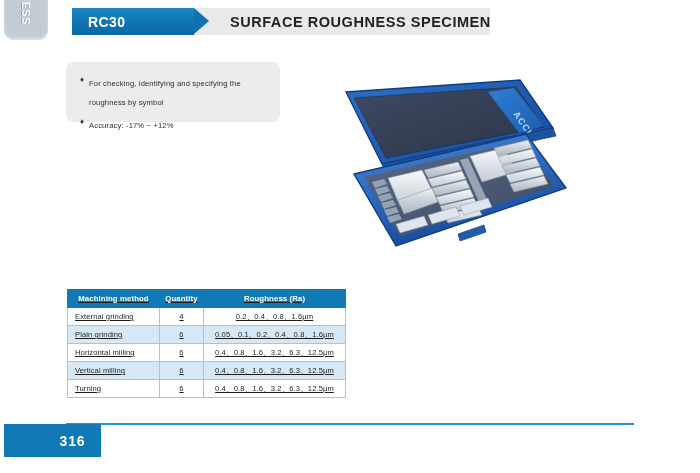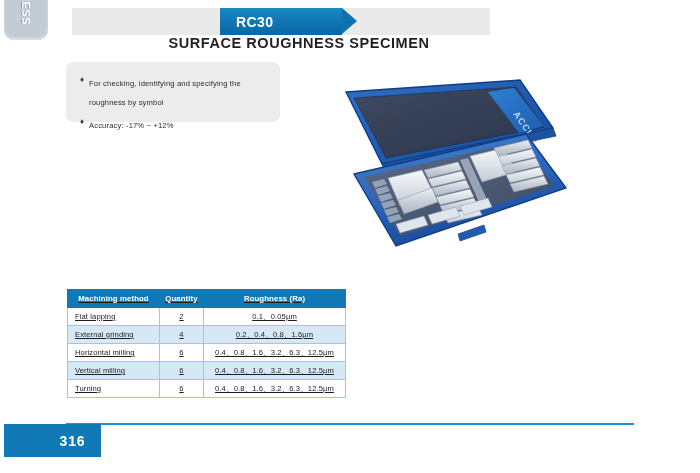--- a/index.html
+++ b/index.html
@@ -44,21 +44,20 @@
   
   .header {
     position: absolute;
     left: 72px;
     top: 8px;
     height: 27px;
     width: 418px;
     background: #e9e9e9;
     display: flex;
     align-items: center;
-    flex-direction: column;
   }
   .code-badge {
     position: relative;
     height: 27px;
     width: 122px;
     background: linear-gradient(180deg, #1a87c6 0%, #1278b5 45%, #0a66a4 100%);
     display: flex;
     align-items: center;
     box-sizing: border-box;
     padding-left: 16px;
@@ -328,30 +327,30 @@
   </colgroup>
   <thead>
     <tr>
       <th>Machining method</th>
       <th>Quantity</th>
       <th>Roughness (Ra)</th>
     </tr>
   </thead>
   <tbody>
     <tr>
-      <td class="method">Flat lapping</td>
-      <td class="qty">2</td>
-      <td class="ra">0.1、0.05µm</td>
-    </tr>
-    <tr>
       <td class="method">External grinding</td>
       <td class="qty">4</td>
       <td class="ra">0.2、0.4、0.8、1.6µm</td>
     </tr>
     <tr>
+      <td class="method">Plain grinding</td>
+      <td class="qty">6</td>
+      <td class="ra">0.05、0.1、0.2、0.4、0.8、1.6µm</td>
+    </tr>
+    <tr>
       <td class="method">Horizontal milling</td>
       <td class="qty">6</td>
       <td class="ra">0.4、0.8、1.6、3.2、6.3、12.5µm</td>
     </tr>
     <tr>
       <td class="method">Vertical milling</td>
       <td class="qty">6</td>
       <td class="ra">0.4、0.8、1.6、3.2、6.3、12.5µm</td>
     </tr>
     <tr>

